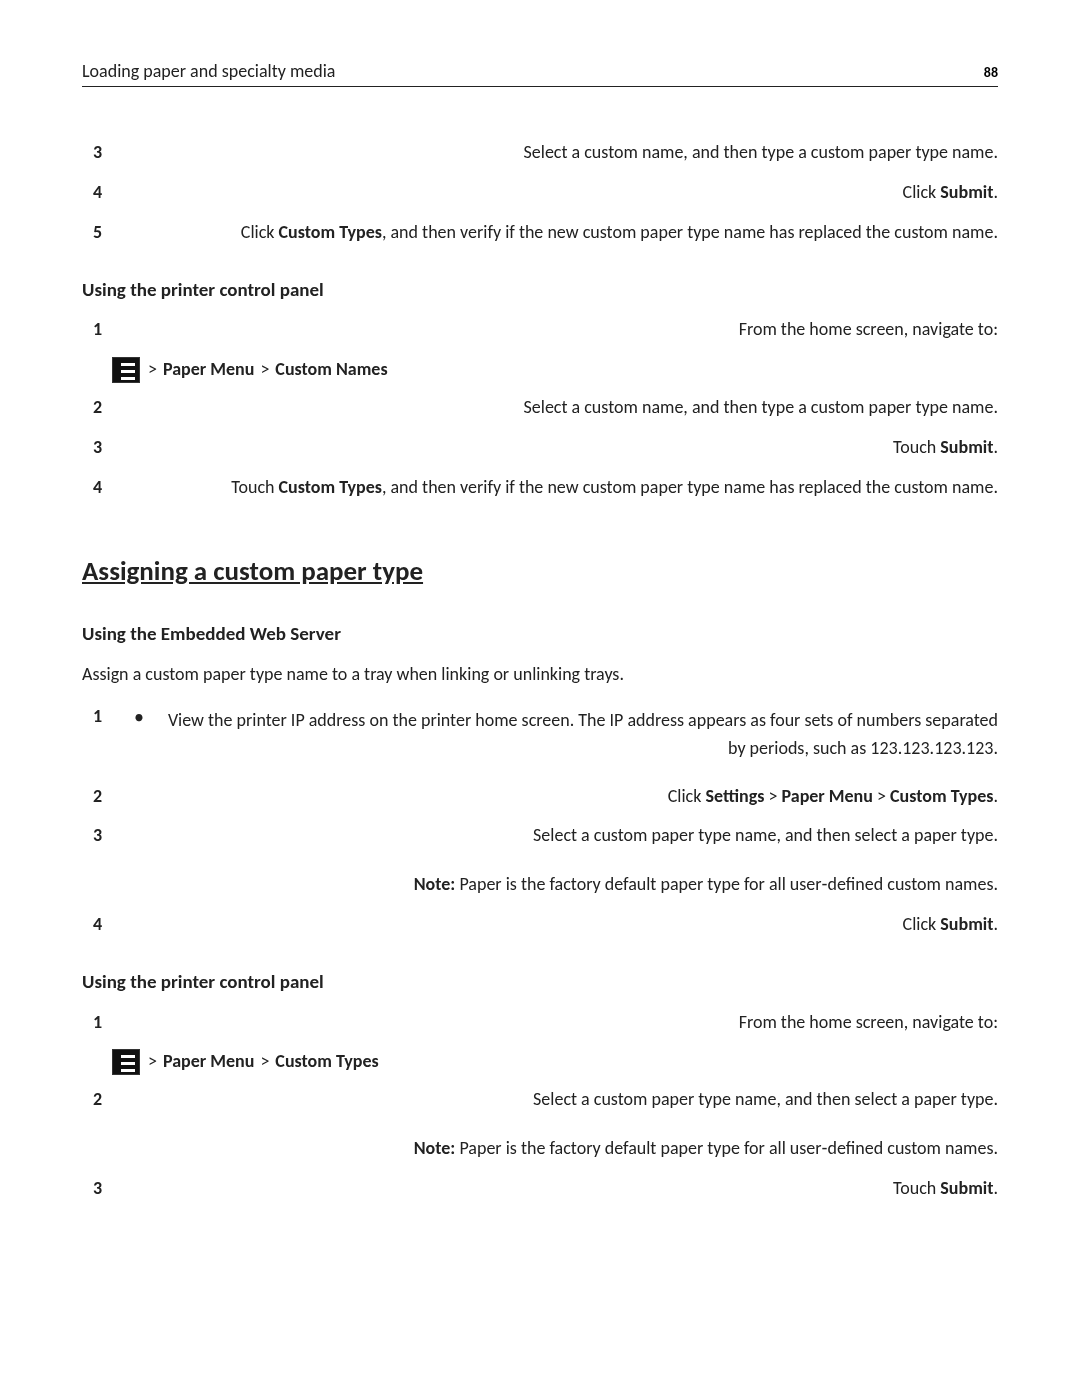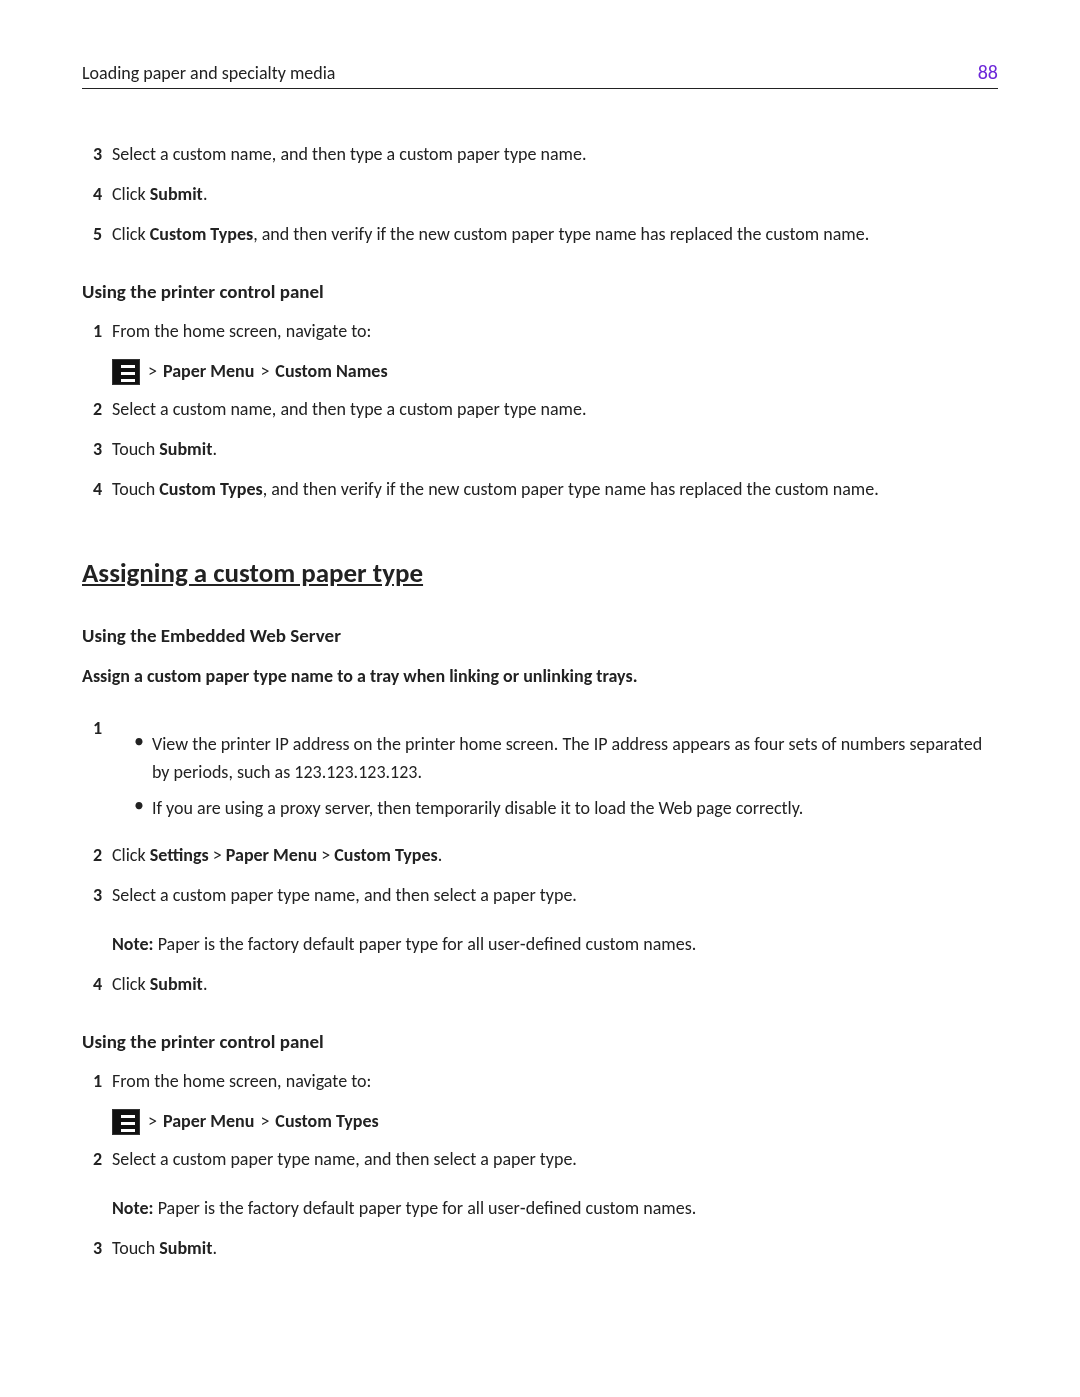--- a/index.html
+++ b/index.html
@@ -22,22 +22,23 @@
       align-items: baseline;
       border-bottom: 1.5px solid #222;
       padding-bottom: 4px;
       margin-bottom: 52px;
     }
     .header-title {
       font-size: 18px;
       color: #222;
     }
     .page-number {
-      font-size: 20px;
-      color: #6d28d9;
+      font-size: 14px;
+      color: #000000;
+      font-weight: bold;
     }
     .content {
       font-size: 18px;
       line-height: 1.55;
       color: #222;
     }
     ol.num-list {
       list-style: none;
       padding-left: 0;
       margin-left: 0;
@@ -47,37 +48,37 @@
       margin-bottom: 12px;
     }
     ol.num-list > li > .num {
       font-weight: 700;
       min-width: 30px;
       text-align: right;
       padding-right: 10px;
     }
     ol.num-list > li > .body {
       flex: 1;
+      text-align: right;
     }
     .sub-heading {
       font-weight: 700;
       font-size: 19px;
       margin-top: 28px;
       margin-bottom: 12px;
     }
     .main-heading {
       font-weight: 700;
       font-size: 27px;
       margin-top: 48px;
       margin-bottom: 26px;
       text-decoration: underline;
     }
     .intro-line {
-      margin-bottom: 24px;
-      font-weight: bold;
+      margin-bottom: 14px;
     }
     b {
       font-weight: 700;
     }
     .menu-icon {
       display: inline-block;
       width: 28px;
       height: 26px;
       background: #111;
       vertical-align: middle;
@@ -116,21 +117,21 @@
       font-size: 18px;
     }
     .notes-label {
       font-weight: 700;
       margin: 10px 0 8px 0;
       display: block;
     }
     ul.bullets {
       list-style: none;
       padding-left: 22px;
-      margin-top: 16px;
+      margin-top: 4px;
     }
     ul.bullets li {
       position: relative;
       padding-left: 18px;
       margin-bottom: 8px;
     }
     ul.bullets li::before {
       content: "•";
       position: absolute;
       left: 0;
@@ -212,21 +213,20 @@
 
   <div class="sub-heading">Using the Embedded Web Server</div>
   <div class="intro-line">Assign a custom paper type name to a tray when linking or unlinking trays.</div>
 
   <ol class="num-list">
     <li>
       <span class="num">1</span>
       <span class="body">
         <ul class="bullets">
           <li>View the printer IP address on the printer home screen. The IP address appears as four sets of numbers separated by periods, such as 123.123.123.123.</li>
-          <li>If you are using a proxy server, then temporarily disable it to load the Web page correctly.</li>
         </ul>
       </span>
     </li>
     <li>
       <span class="num">2</span>
       <span class="body">
         <span>Click </span><b>Settings</b><span> &gt; </span><b>Paper Menu</b><span> &gt; </span><b>Custom Types</b><span>.</span>
       </span>
     </li>
     <li>

